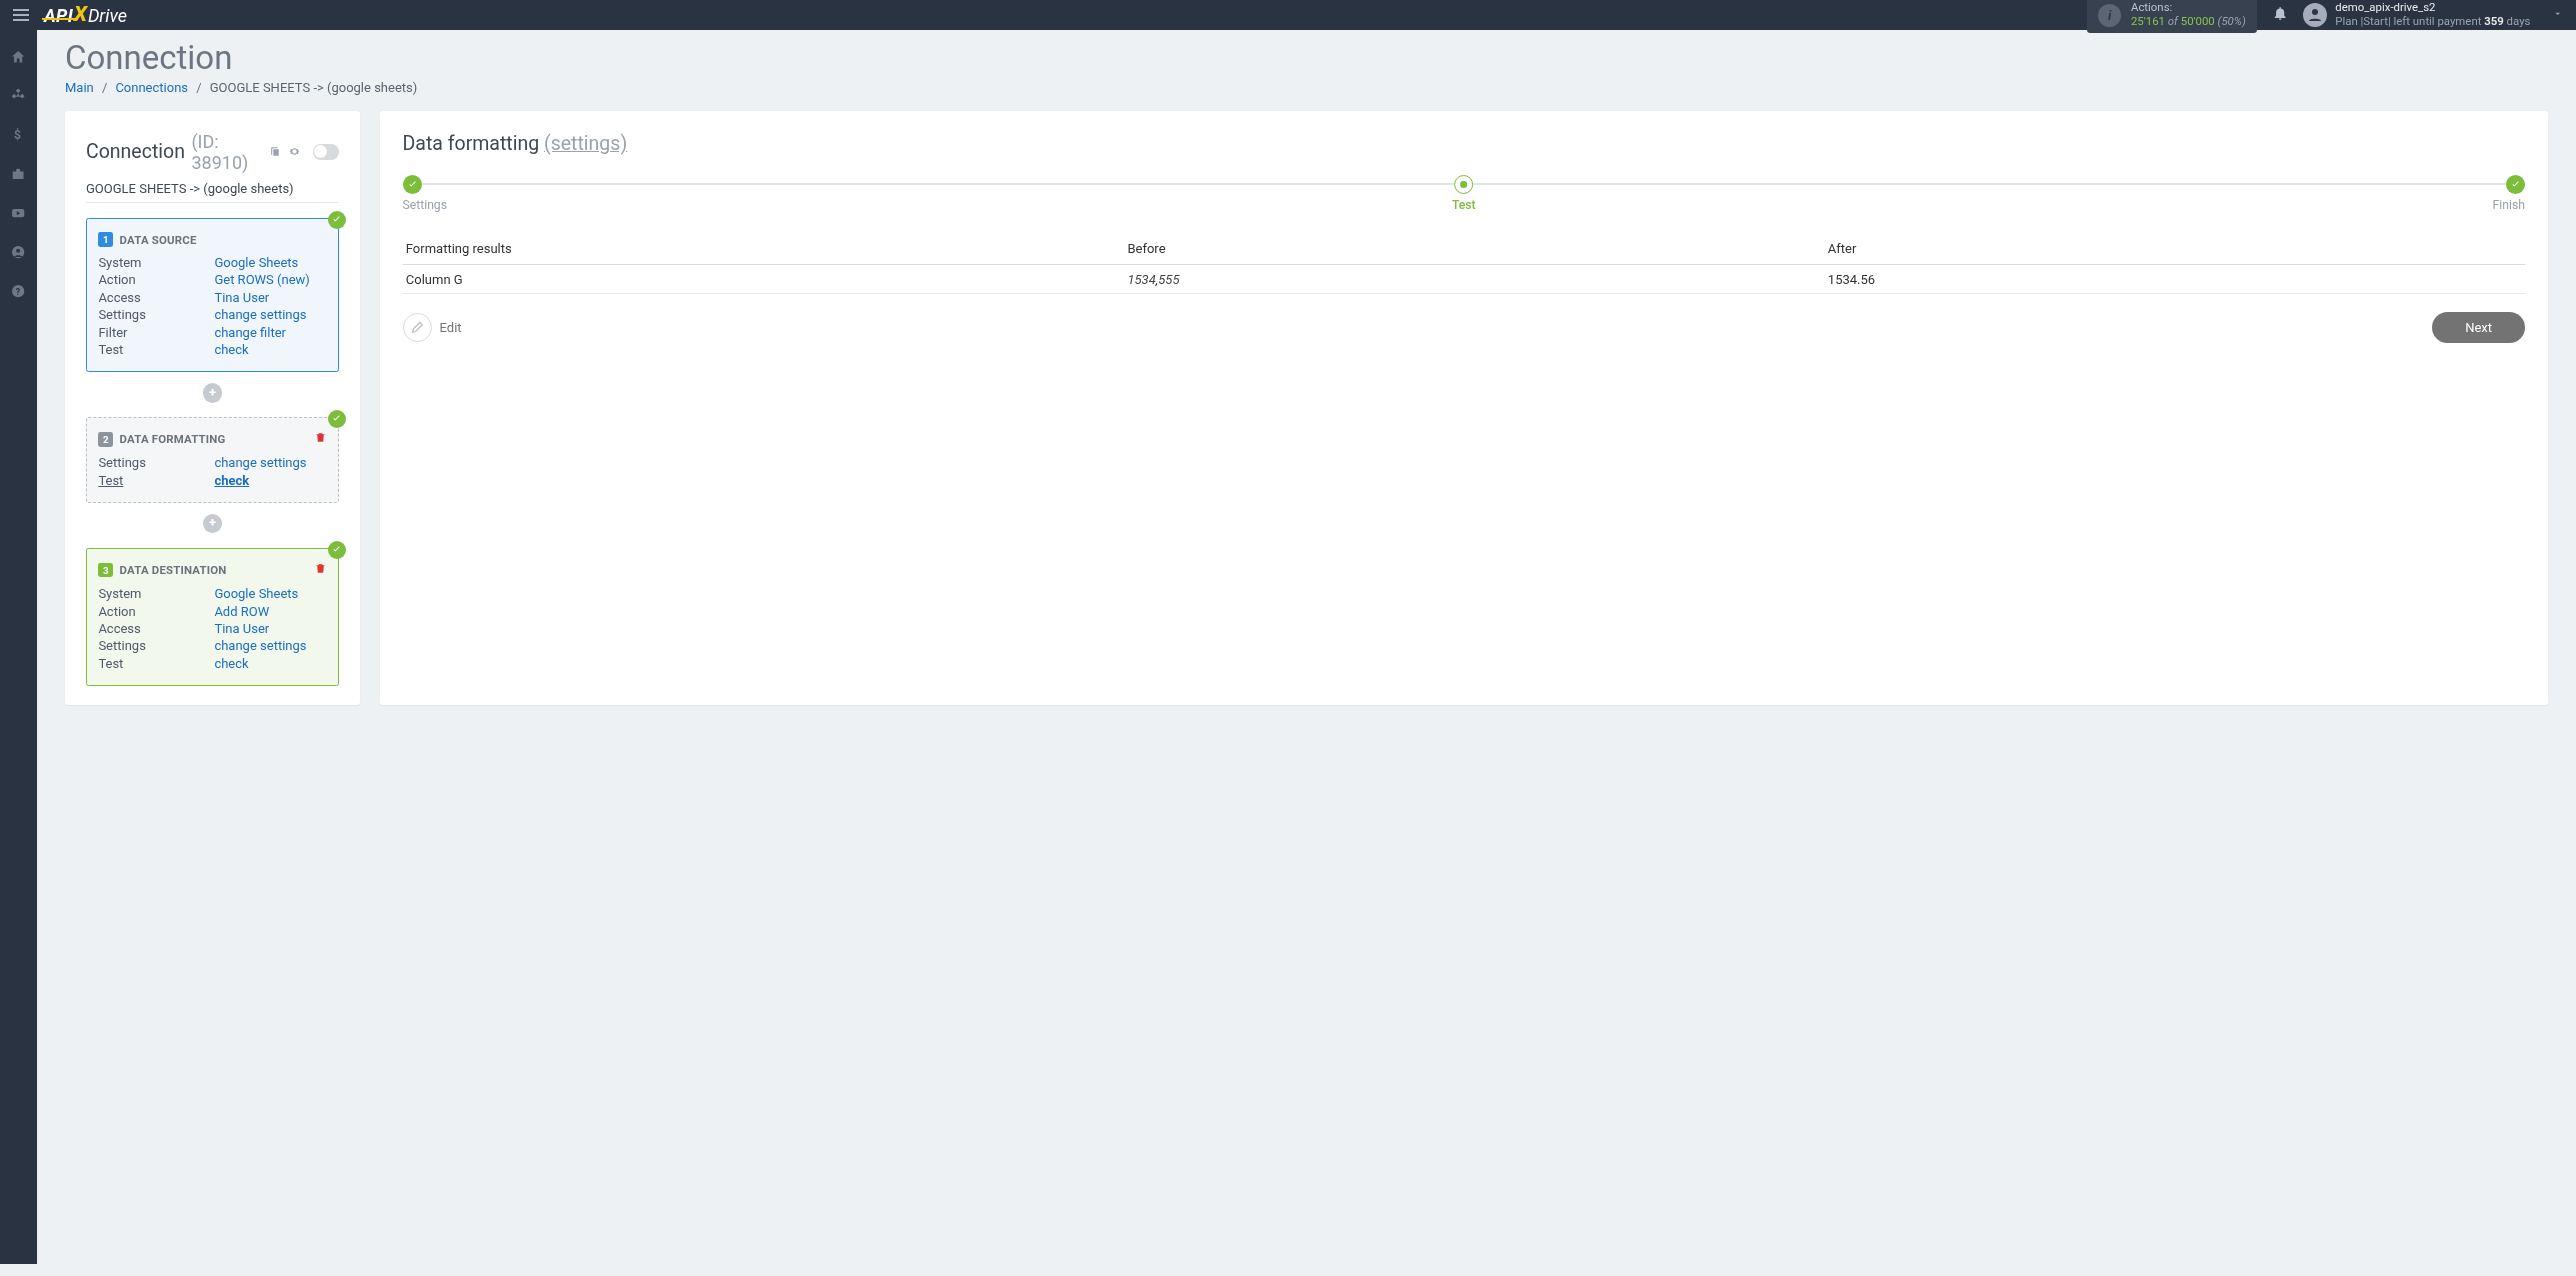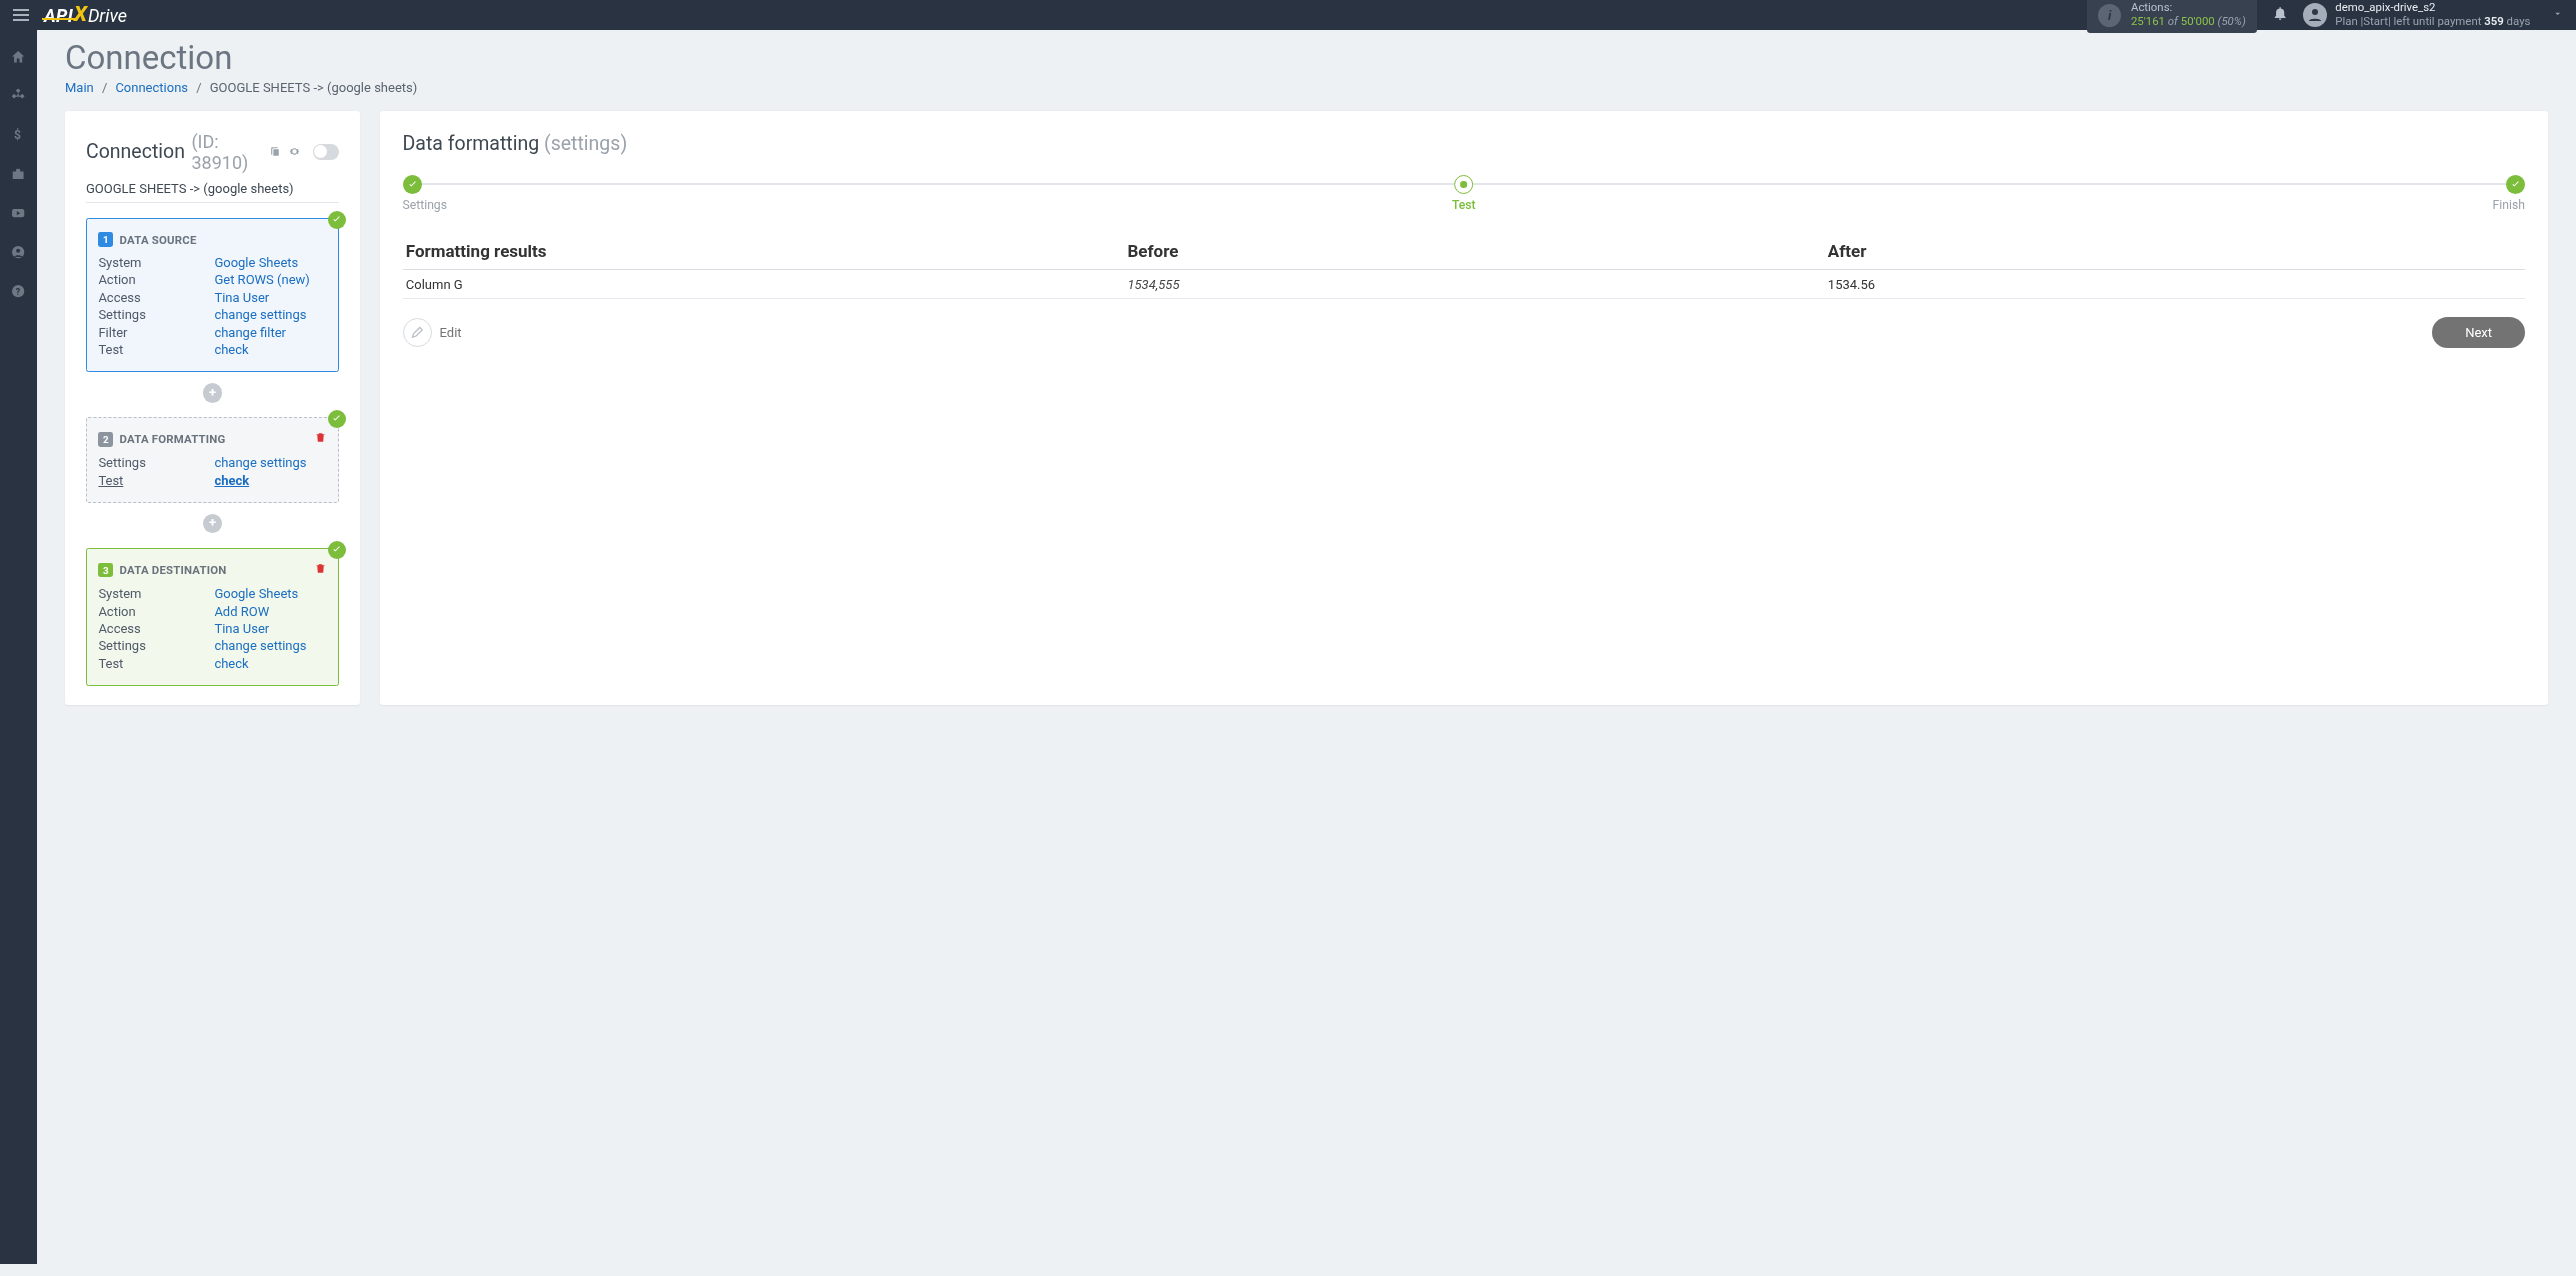--- a/index.html
+++ b/index.html
@@ -80,41 +80,41 @@
 .card-row .value.underline { text-decoration:underline; font-weight:500;}
 .card-row.current .label { text-decoration:underline;}
 .card-row.current .value { font-weight:700; text-decoration:underline;}
 
 .plus-circle { width:19.5px; height:19.5px; background:#c6cbd1; border-radius:50%; margin:11.4px auto 0; display:flex; align-items:center; justify-content:center; cursor:pointer;}
 .plus-circle span{ color:#fff; font-weight:700; font-size:13px; line-height:1; margin-top:-1.6px;}
 
 
 .right-panel { flex:1; padding:21px 23px;}
 .right-head { font-size:19.5px; color:#3e4852; font-weight:400;}
-.right-head .muted { color:#9aa2ab;}
+.right-head .muted { color:#9aa2ab;text-decoration:underline;}
 .stepper { position:relative; height:29px; margin-top:19.5px; margin-bottom:8.1px;}
 .step-line { position:absolute; top:8.1px; left:9.8px; right:9.8px; height:1.6px; background:#e2e6ea;}
 .step { position:absolute; top:0; text-align:center;}
 .step.left { left:0;}
 .step.mid { left:50%; transform:translateX(-50%);}
 .step.right { right:0;}
 .step .dot { width:19.5px; height:19.5px; border-radius:50%; display:flex; align-items:center; justify-content:center; margin:0 auto;}
 .step.done .dot { background:#7cbd3b;}
 .step.done .dot svg{ fill:#fff; width:11.4px; height:11.4px;}
 .step.active .dot { border:1.6px solid #7cbd3b; background:#fff; position:relative;}
 .step.active .dot::after { content:''; width:6.5px; height:6.5px; background:#7cbd3b; border-radius:50%;}
 .step .lbl { font-size:12.2px; color:#9aa2ab; margin-top:3.3px;}
 .step.active .lbl { color:#7cbd3b; font-weight:500;}
 .step.left .lbl { text-align:left;}
 .step.right .lbl { text-align:right;}
 .step.left .dot{ margin-left:0;}
 .step.right .dot{ margin-right:0;}
 
 .table { width:100%; margin-top:29px; border-collapse:collapse;}
-.table th { text-align:left; font-size:17px; font-weight:700; padding:8.1px 3.3px; border-bottom:0.8px solid #d9dde2;}
+.table th { text-align:left; font-size:13px; font-weight:400; padding:8.1px 3.3px; border-bottom:0.8px solid #d9dde2;}
 .table td { padding:6.5px 3.3px; border-bottom:0.8px solid #e6e9ed; font-size:13px;}
 .table td.before { font-style:italic; color:#444;}
 .actions-row { display:flex; align-items:center; margin-top:18px;}
 .edit-btn { display:flex; align-items:center; gap:8.1px; cursor:pointer;}
 .edit-circle { width:29px; height:29px; border:0.8px solid #d6dade; border-radius:50%; display:flex; align-items:center; justify-content:center;}
 .edit-circle svg { fill:none; stroke:#b8bec5; stroke-width:2;}
 .edit-btn .txt { color:#737373; font-size:13px;}
 .next-btn { margin-left:auto; background:#737373; color:#fff; border:none; border-radius:18px; padding:8.1px 33px; font-size:13px; cursor:pointer;}
 </style>
 </head>

